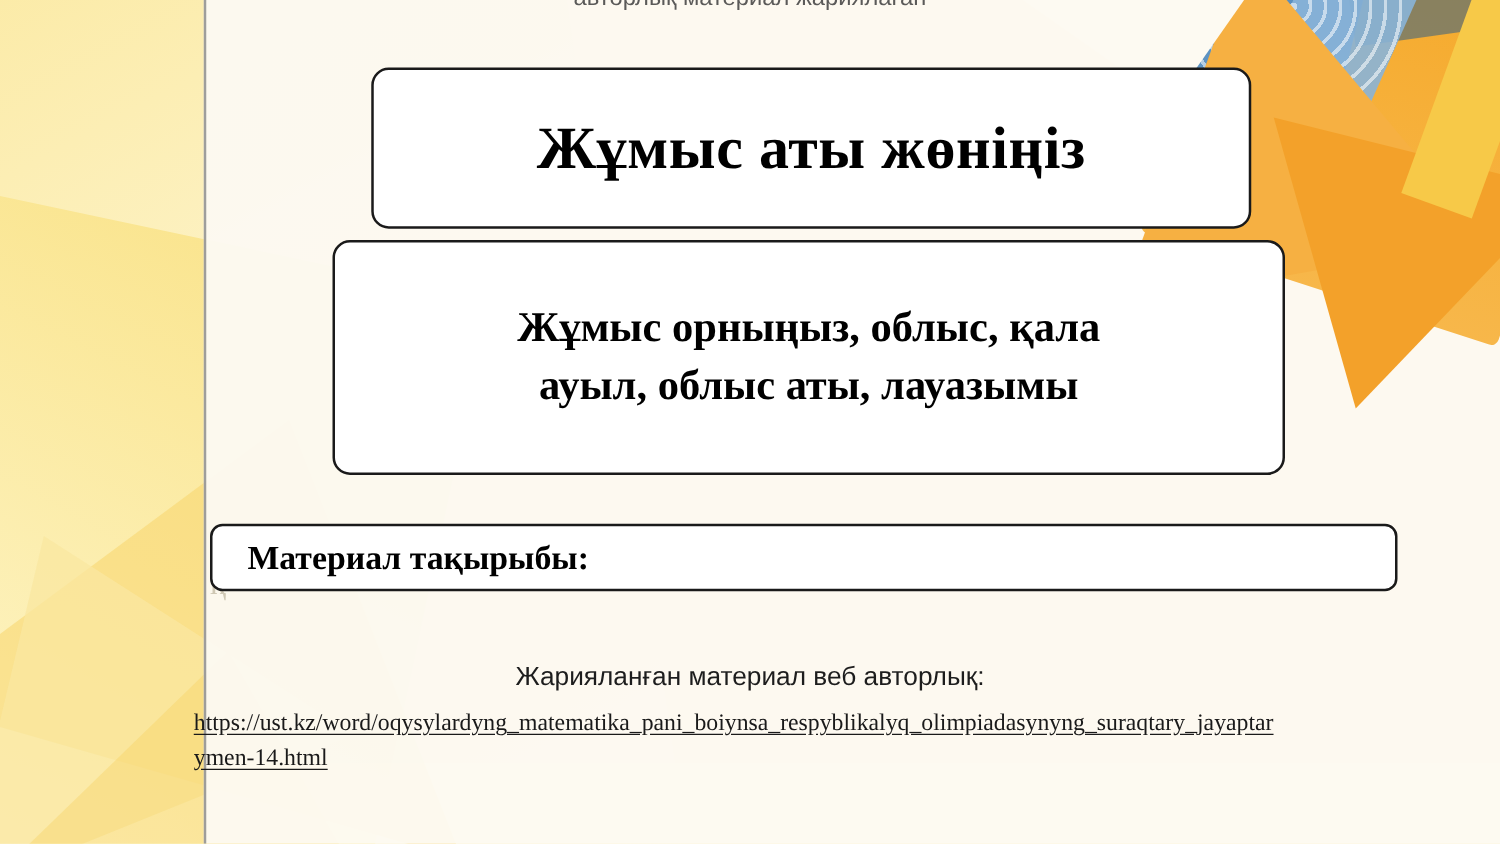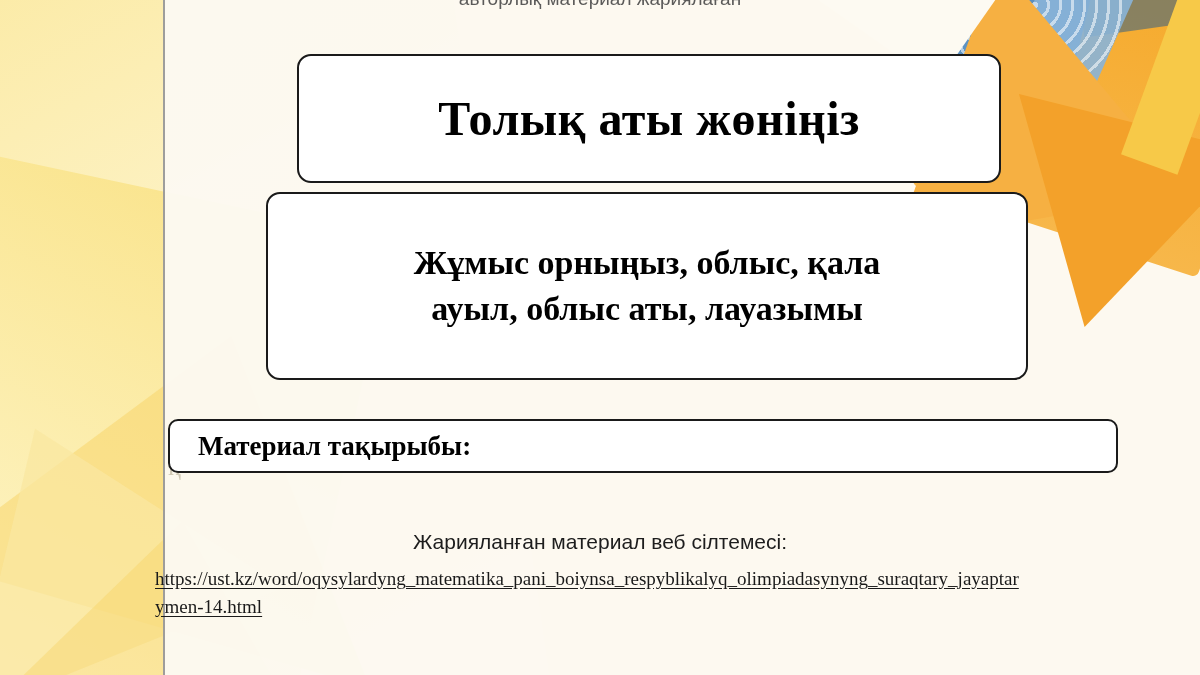--- a/index.html
+++ b/index.html
@@ -295,34 +295,34 @@
   <div class="shape tr-orange3"></div>
   <div class="shape tr-yellowstrip"></div>
   <div class="shape tr-white"></div>
 </div>
 
 <div id="content">
 
   <div class="top-note">авторлық материал жариялаған</div>
 
   <div class="box" id="name-box">
-    <span>Толық аты жөніңіз</span>
+    <span>Жұмыс аты жөніңіз</span>
   </div>
 
   <div class="box" id="work-box">
     <div class="inner">
       <div>Жұмыс орныңыз, облыс, қала</div>
       <div>ауыл, облыс аты, лауазымы</div>
     </div>
   </div>
 
   <div class="ghost-line">Б</div>
   <div class="ghost-line second">қ</div>
 
   <div class="box" id="topic-box">
     <span>Материал тақырыбы:</span>
   </div>
 
-  <div class="link-caption">Жарияланған материал веб сілтемесі:</div>
+  <div class="link-caption">Жарияланған материал веб авторлық:</div>
 
   <div class="link-url">https://ust.kz/word/oqysylardyng_matematika_pani_boiynsa_respyblikalyq_olimpiadasynyng_suraqtary_jayaptarymen-14.html</div>
 
 </div>
 
 </body></html>

